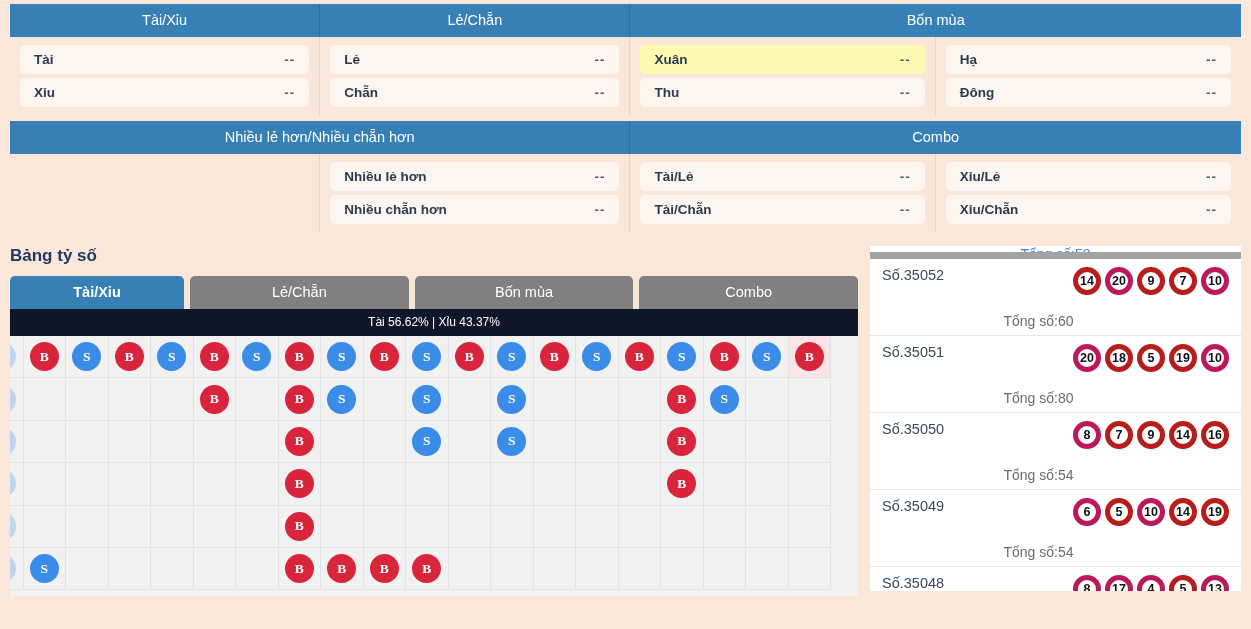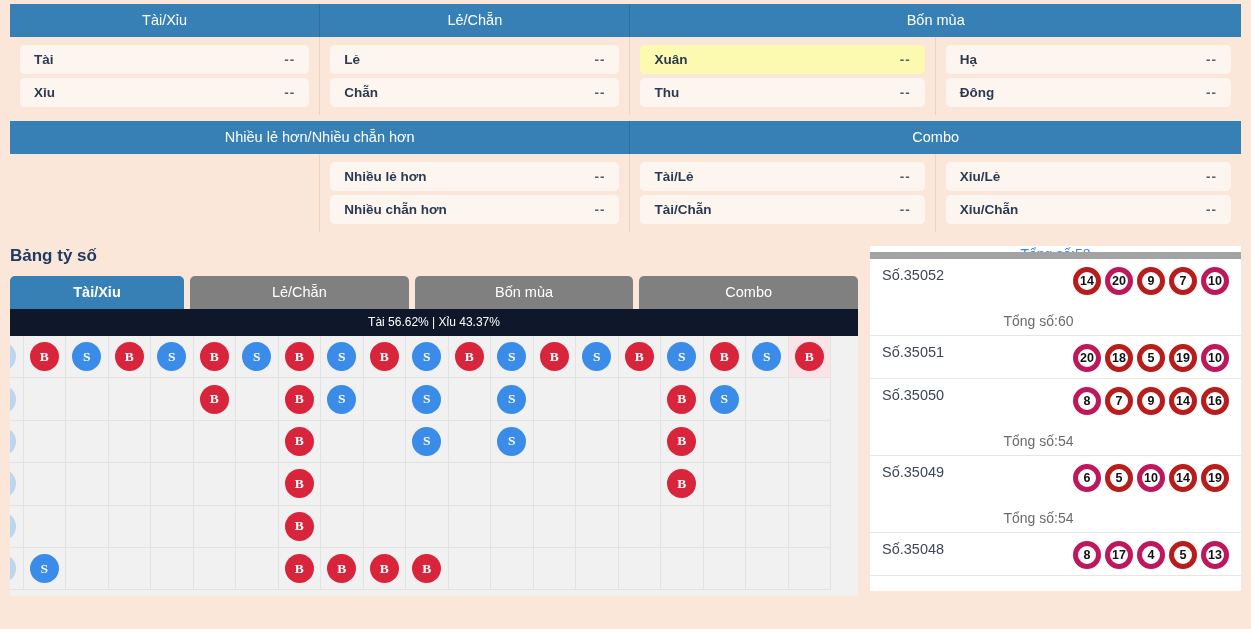--- a/index.html
+++ b/index.html
@@ -552,20 +552,21 @@
           <div class="res-line">
             <div class="res-label">Số.35051</div>
             <div class="balls">
               <div class="ball red">20</div>
               <div class="ball blue">18</div>
               <div class="ball blue">5</div>
               <div class="ball blue">19</div>
               <div class="ball red">10</div>
             </div>
           </div>
+          <div class="res-total">Tổng số:80</div>
         </div>
         <div class="res-row">
           <div class="res-line">
             <div class="res-label">Số.35050</div>
             <div class="balls">
               <div class="ball red">8</div>
               <div class="ball blue">7</div>
               <div class="ball blue">9</div>
               <div class="ball blue">14</div>
               <div class="ball blue">16</div>

